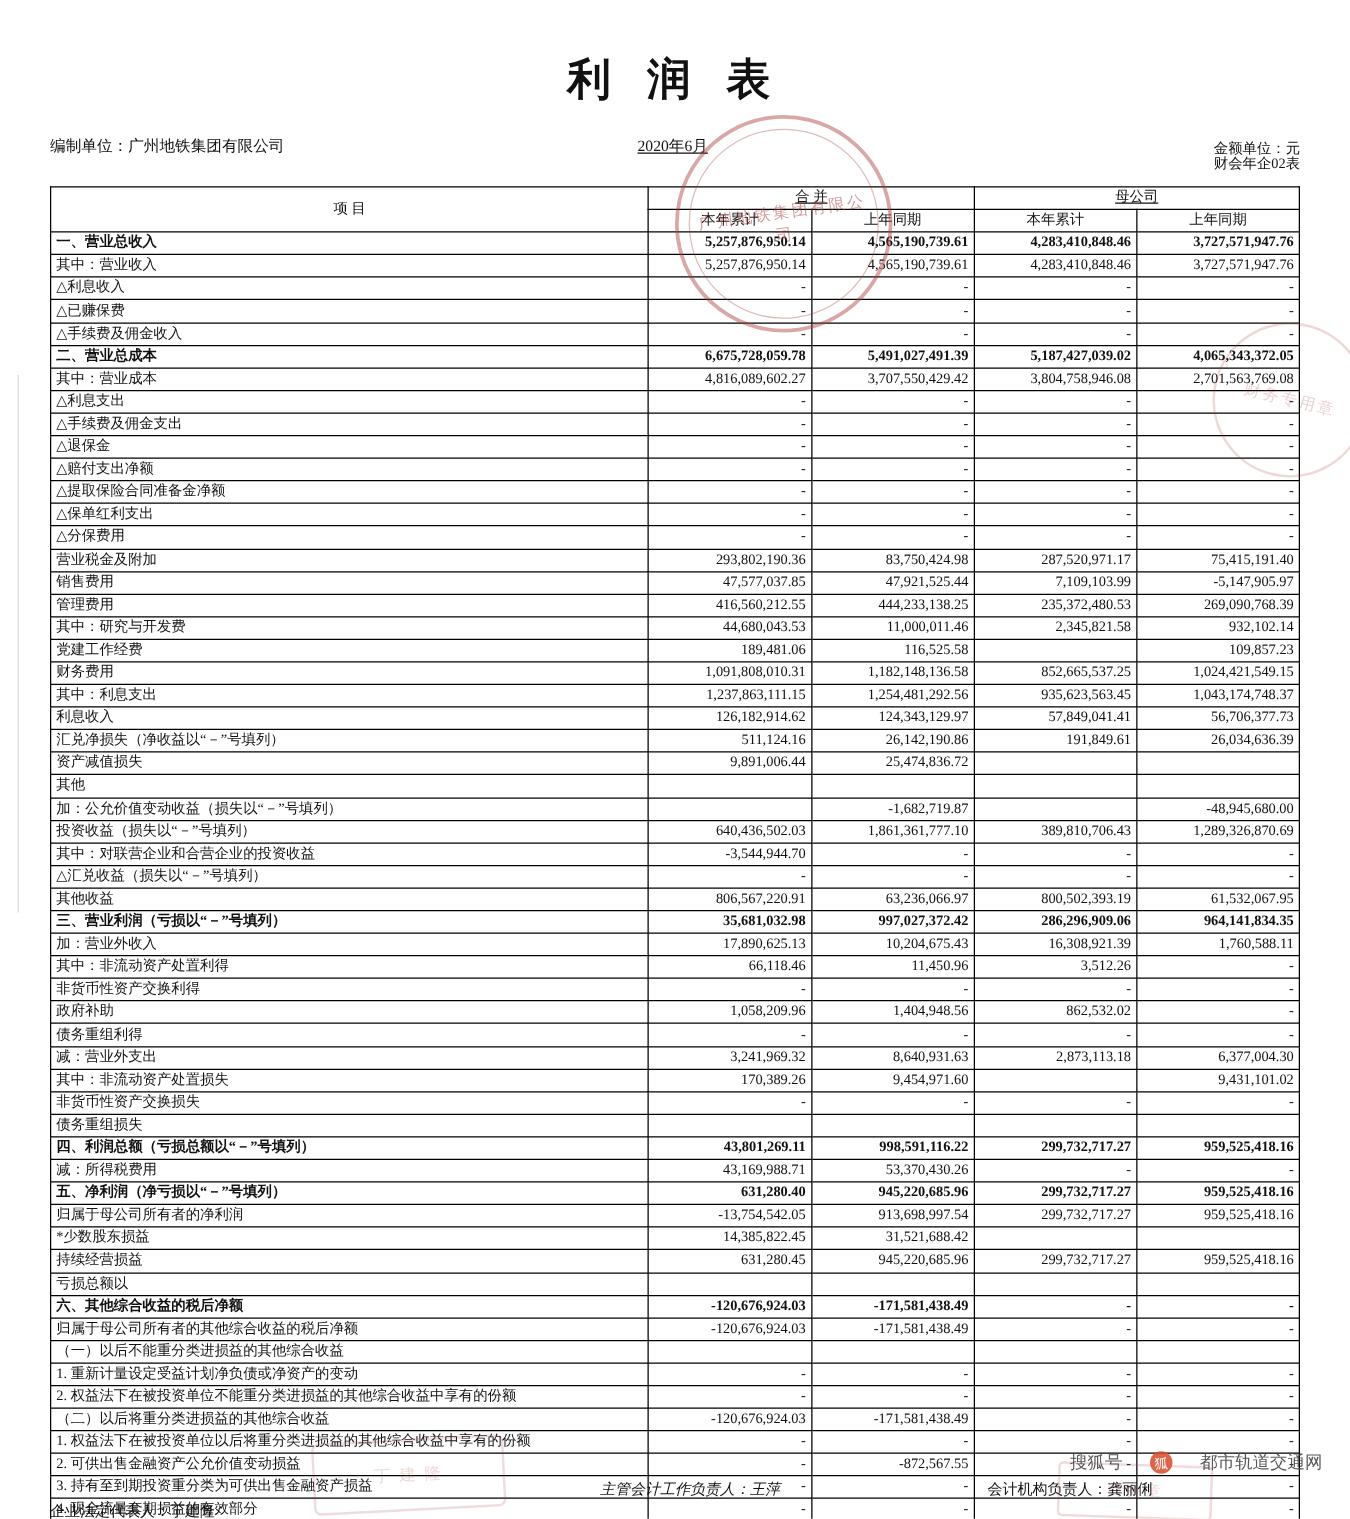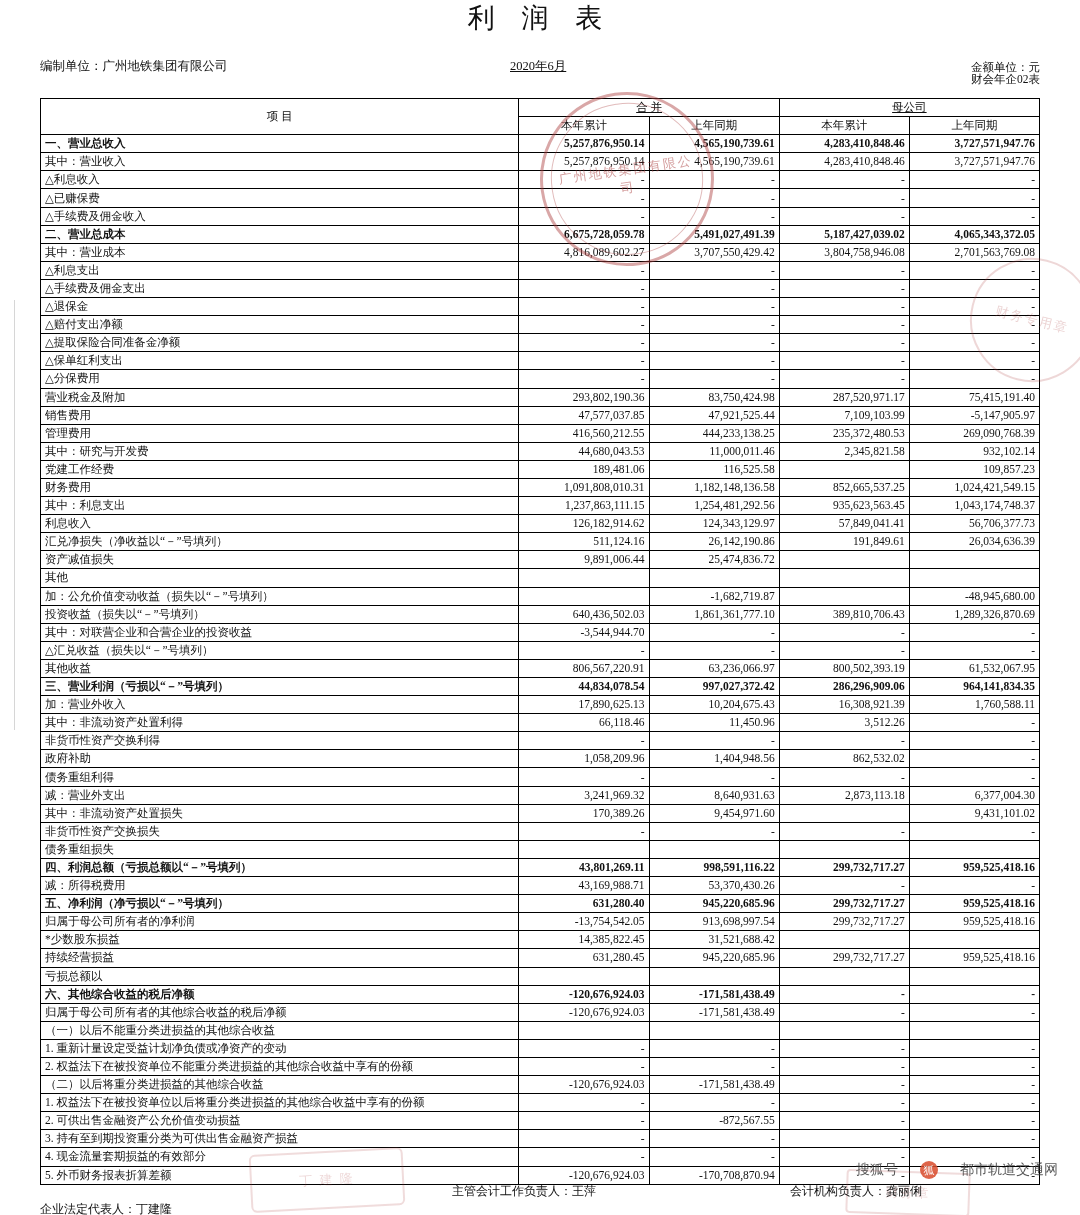--- a/index.html
+++ b/index.html
@@ -7,23 +7,24 @@
     width:1080px;height:1215px;
     background:#ffffff;
     font-family:"Liberation Serif","DejaVu Serif",serif;
     color:#111;
     position:relative;
     overflow:hidden;
   }
   .page{position:relative;width:1080px;height:1215px;}
   .title{
     text-align:center;
-    font-size:27px;
+    font-size:35px;
     letter-spacing:10px;
-    font-weight:400;
+    font-weight:700;
+    padding-top:40px;
     font-family:"Liberation Serif","DejaVu Serif",serif;
   }
   .meta{
     position:relative;
     height:34px;
     margin-top:22px;
     font-size:12.5px;
   }
   .meta .unit{position:absolute;left:40px;top:0;}
   .meta .period{position:absolute;left:510px;top:0;text-decoration:underline;}
@@ -57,21 +58,21 @@
   .ind3{padding-left:60px;}
   .ind4{padding-left:78px;}
 
   .footer{
     position:absolute;
     left:0;right:0;bottom:6px;
     height:26px;
     font-size:12px;
   }
   .footer .f1{position:absolute;left:40px;top:0;margin-top:18px;}
-  .footer .f2{position:absolute;left:452px;top:0;}
+  .footer .f2{position:absolute;left:480px;top:0;font-style:italic;}
   .footer .f3{position:absolute;left:790px;top:0;}
 
   
   .stamp{
     position:absolute;
     border:3px solid rgba(170,60,60,.45);
     border-radius:50%;
     color:rgba(170,60,60,.5);
     display:flex;align-items:center;justify-content:center;
     font-size:13px;
@@ -347,21 +348,21 @@
         </tr>
         <tr>
           <td class="ind3">其他收益</td>
           <td class="num">806,567,220.91</td>
           <td class="num">63,236,066.97</td>
           <td class="num">800,502,393.19</td>
           <td class="num">61,532,067.95</td>
         </tr>
         <tr class="bold">
           <td class="ind0">三、营业利润（亏损以“－”号填列）</td>
-          <td class="num">44,834,078.54</td>
+          <td class="num">35,681,032.98</td>
           <td class="num">997,027,372.42</td>
           <td class="num">286,296,909.06</td>
           <td class="num">964,141,834.35</td>
         </tr>
         <tr>
           <td class="ind1">加：营业外收入</td>
           <td class="num">17,890,625.13</td>
           <td class="num">10,204,675.43</td>
           <td class="num">16,308,921.39</td>
           <td class="num">1,760,588.11</td>

